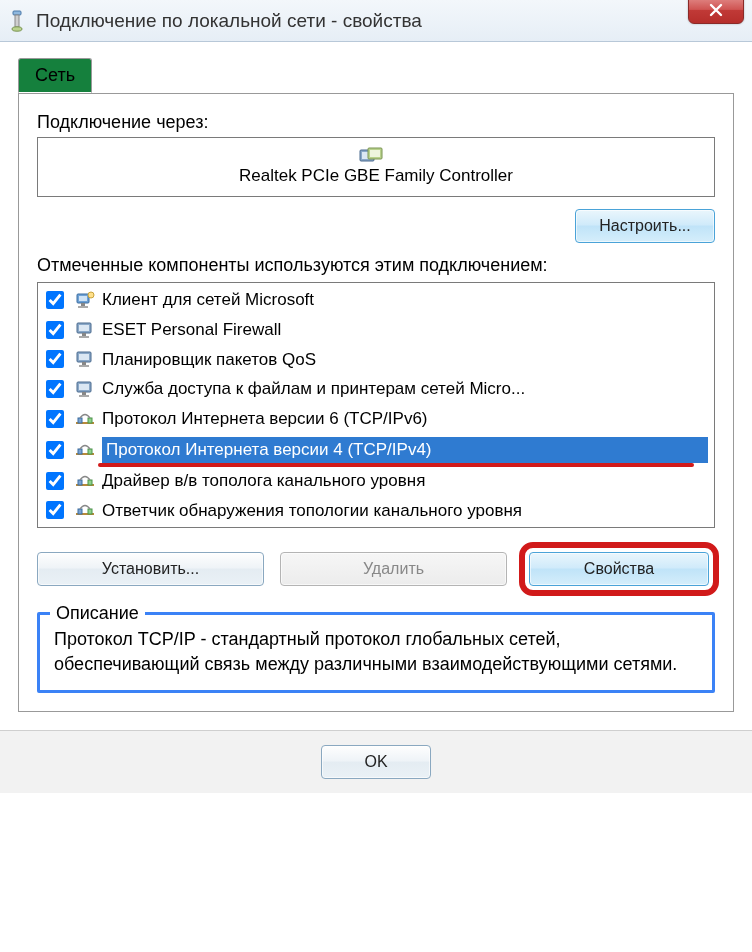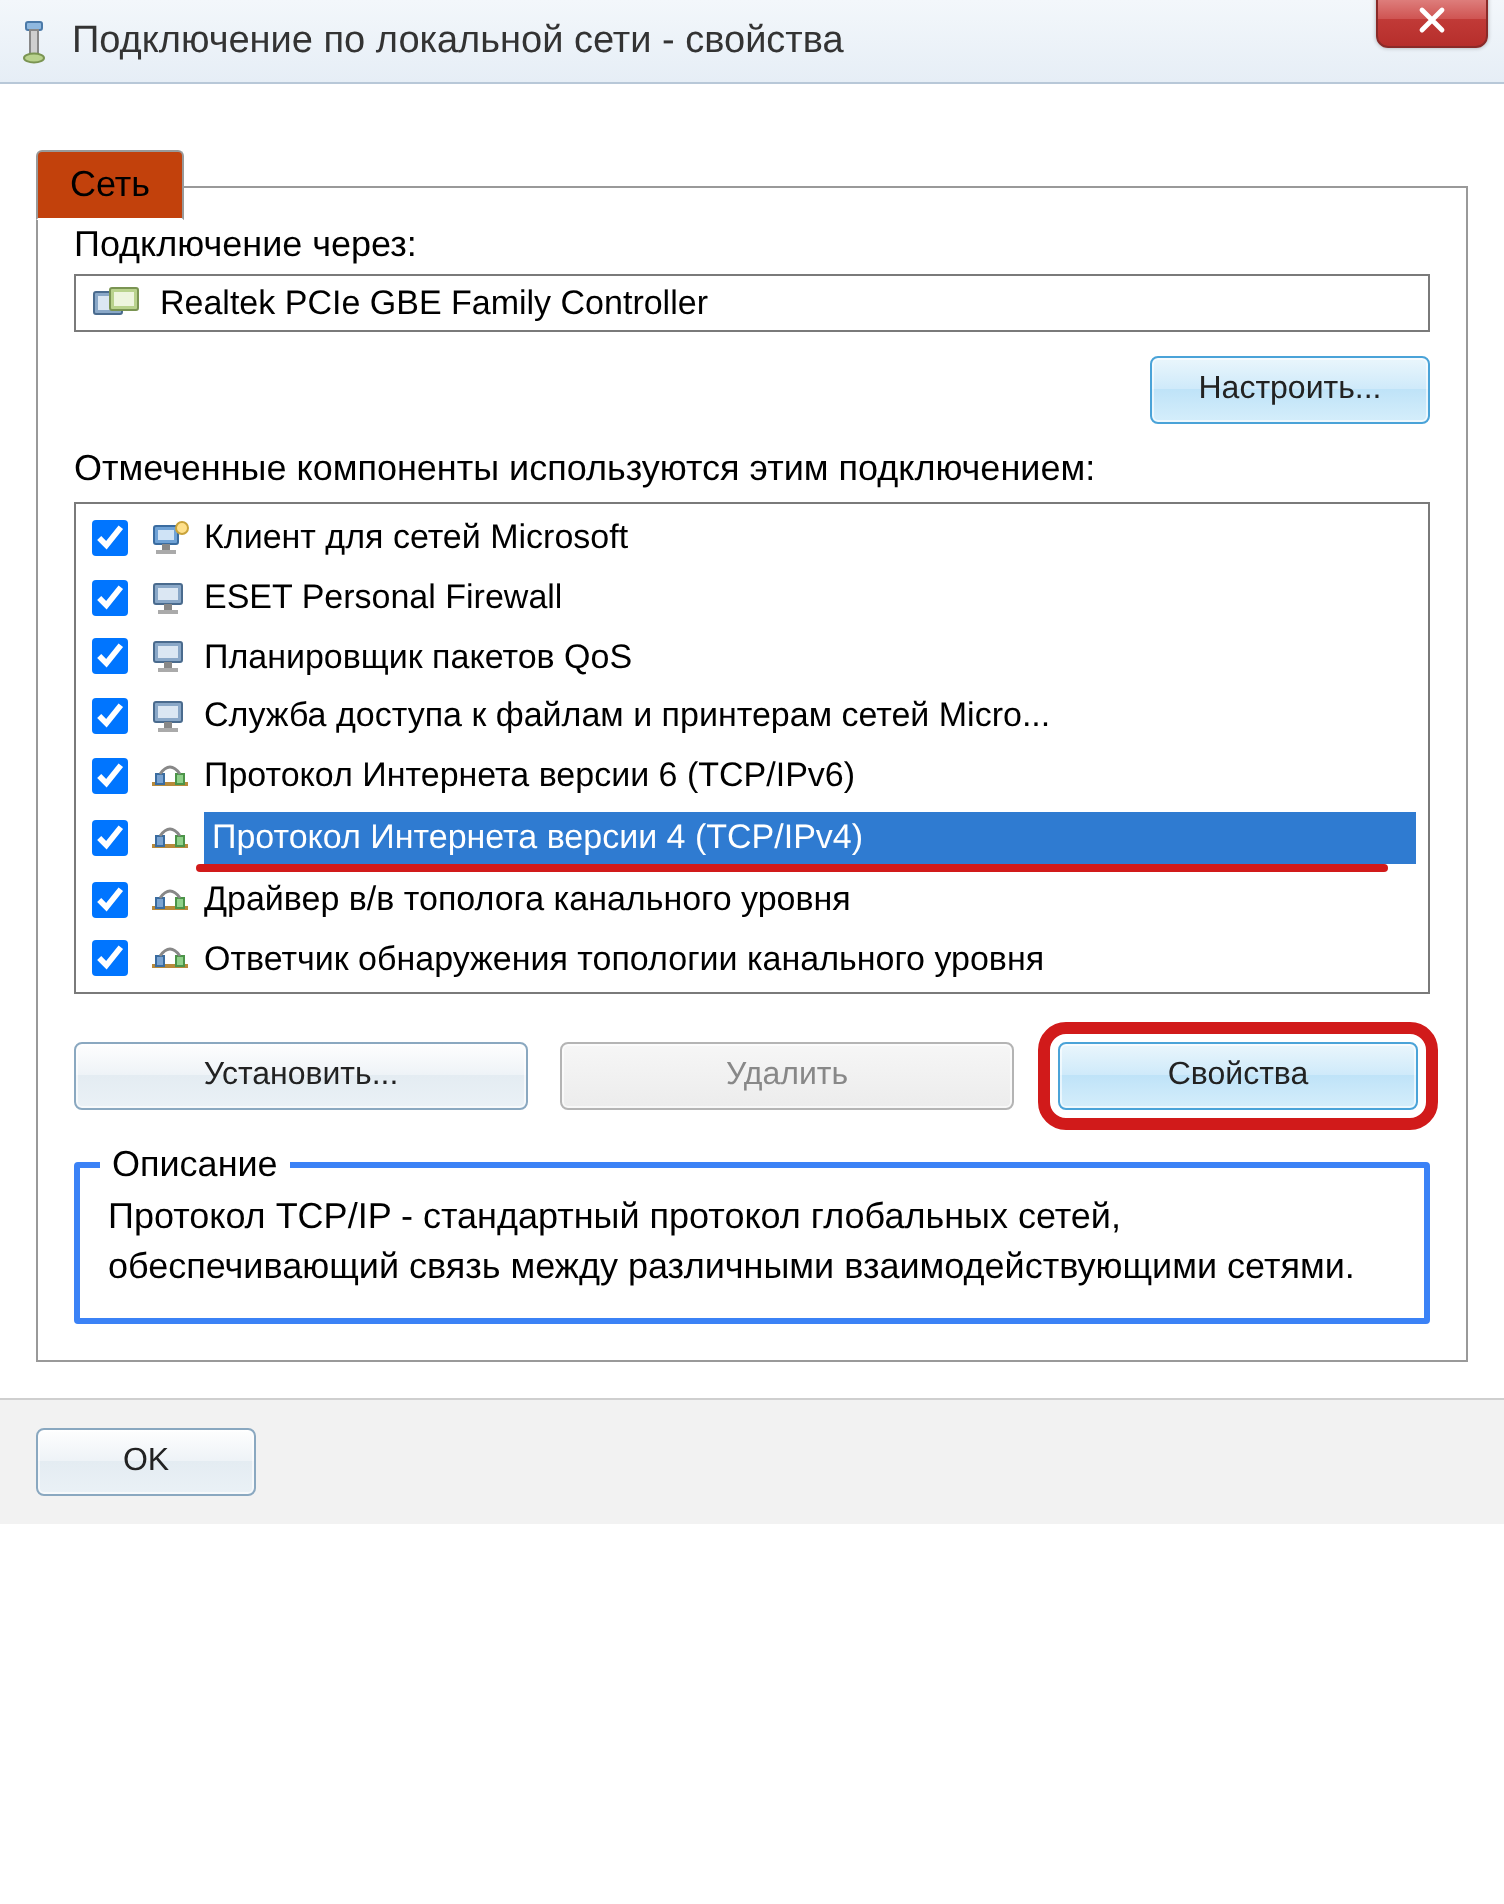--- a/index.html
+++ b/index.html
@@ -46,41 +46,42 @@
   }
   .tabset {
     position: relative;
   }
   .tab {
     display: inline-block;
     padding: 6px 16px 6px 16px;
     border: 1px solid #999;
     border-bottom: 1px solid #fff;
     border-radius: 3px 3px 0 0;
-    background: #c2410c;
-    position: relative;
-    top: 17px;
+    background: #15803d;
+    position: relative;
+    top: 0;
     z-index: 2;
     font-size: 18px;
   }
   .tabbody {
     border: 1px solid #999;
     padding: 18px 18px 18px 18px;
     background: #fff;
     position: relative;
     z-index: 1;
   }
   .label { margin-bottom: 4px; font-size: 18px; }
   .adapter-box {
     border: 1px solid #7a7a7a;
     padding: 8px 8px;
     display: flex;
     align-items: center;
-    height: 29px;
-    background: #fff;
+    height: 60px;
+    background: #fff;
+    flex-direction: column;
   }
   .nic-icon {
     width: 24px; height: 20px; margin-right: 10px;
   }
   .btn {
     display: inline-flex;
     align-items: center;
     justify-content: center;
     height: 34px;
     min-width: 140px;
@@ -164,21 +165,21 @@
     top: -12px; left: 10px;
     background: #fff;
     padding: 0 6px;
     font-size: 18px;
   }
   .desc { font-size: 18px; line-height: 1.35; }
   .footer {
     border-top: 1px solid #cfcfcf;
     padding: 14px 18px;
     display: flex;
-    justify-content: space-between;
+    justify-content: center;
     gap: 14px;
     background: #f2f2f2;
   }
   .footer .btn { min-width: 110px; }
 </style>
 </head>
 <body>
 
 <div class="titlebar">
   <span class="icon">

